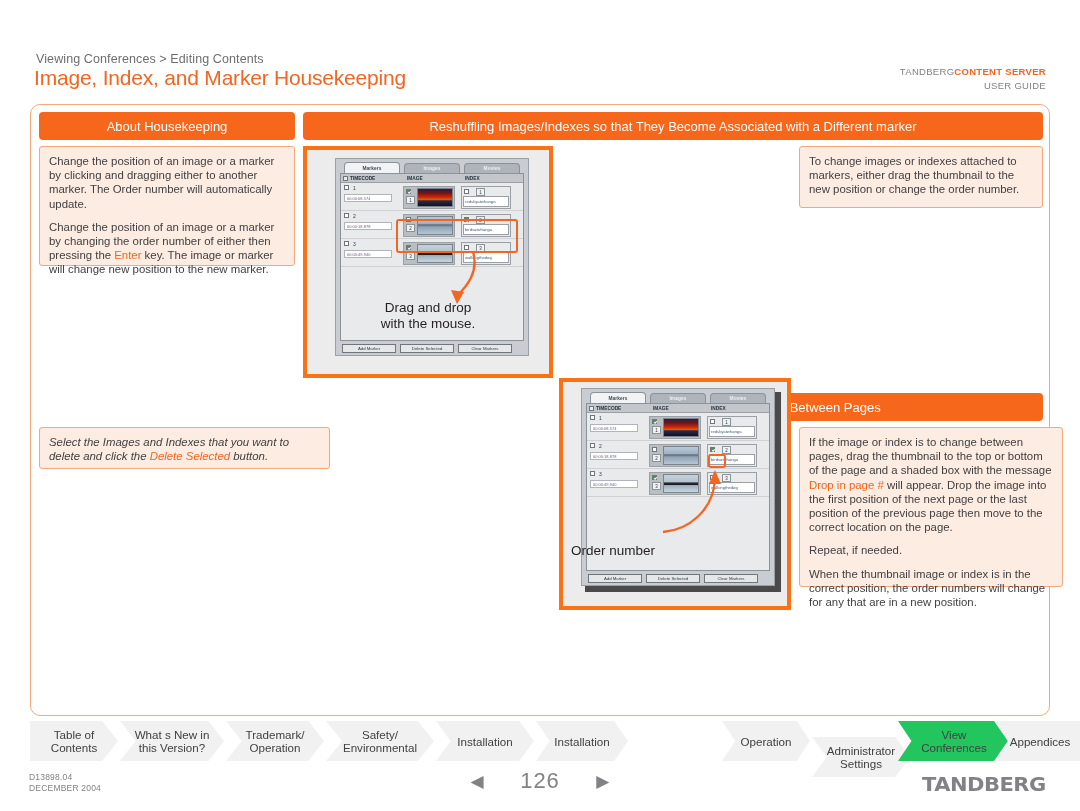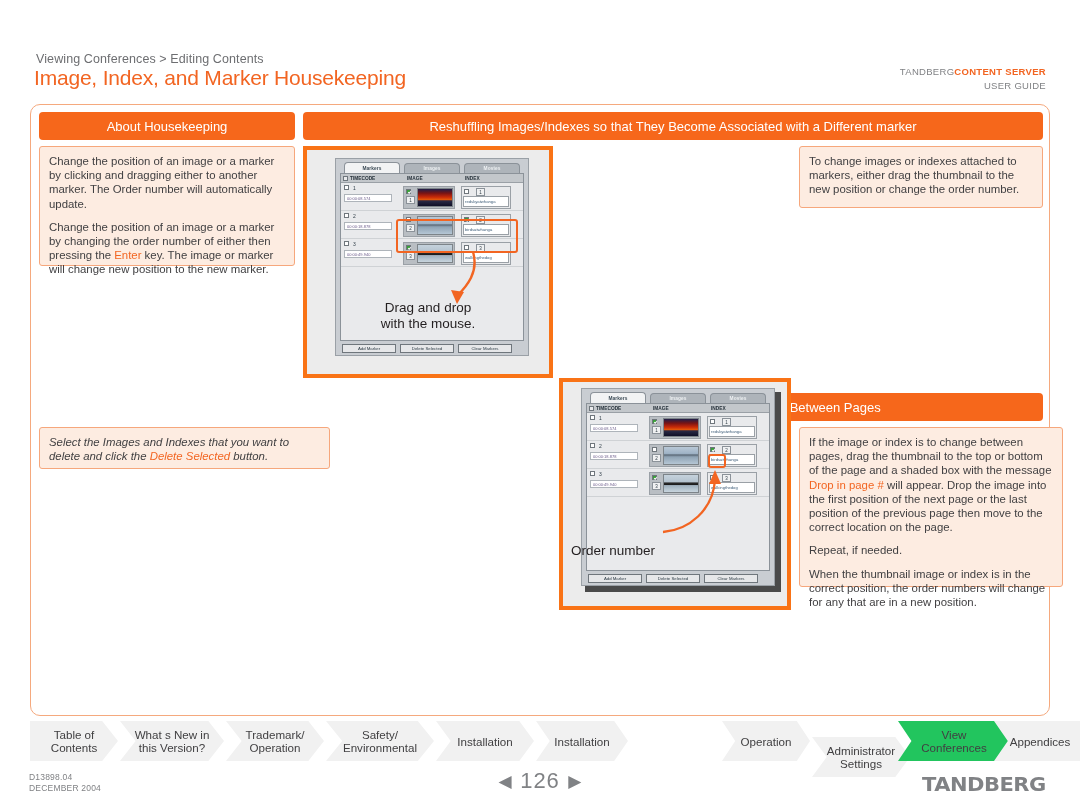--- a/index.html
+++ b/index.html
@@ -432,16 +432,16 @@
       </div>
   </div>
 </div>
 
 <div class="footer-doc">
   <div>D13898.04</div>
   <div>DECEMBER 2004</div>
 </div>
 <div class="pager">
   <span class="arw">◀</span>
-  <span class="num" style="margin:0 4px;">126</span>
+  <span class="num" style="margin:0 32px;">126</span>
   <span class="arw">▶</span>
 </div>
 <div class="tandberg-logo">TANDBERG</div>
 
 </body></html>

